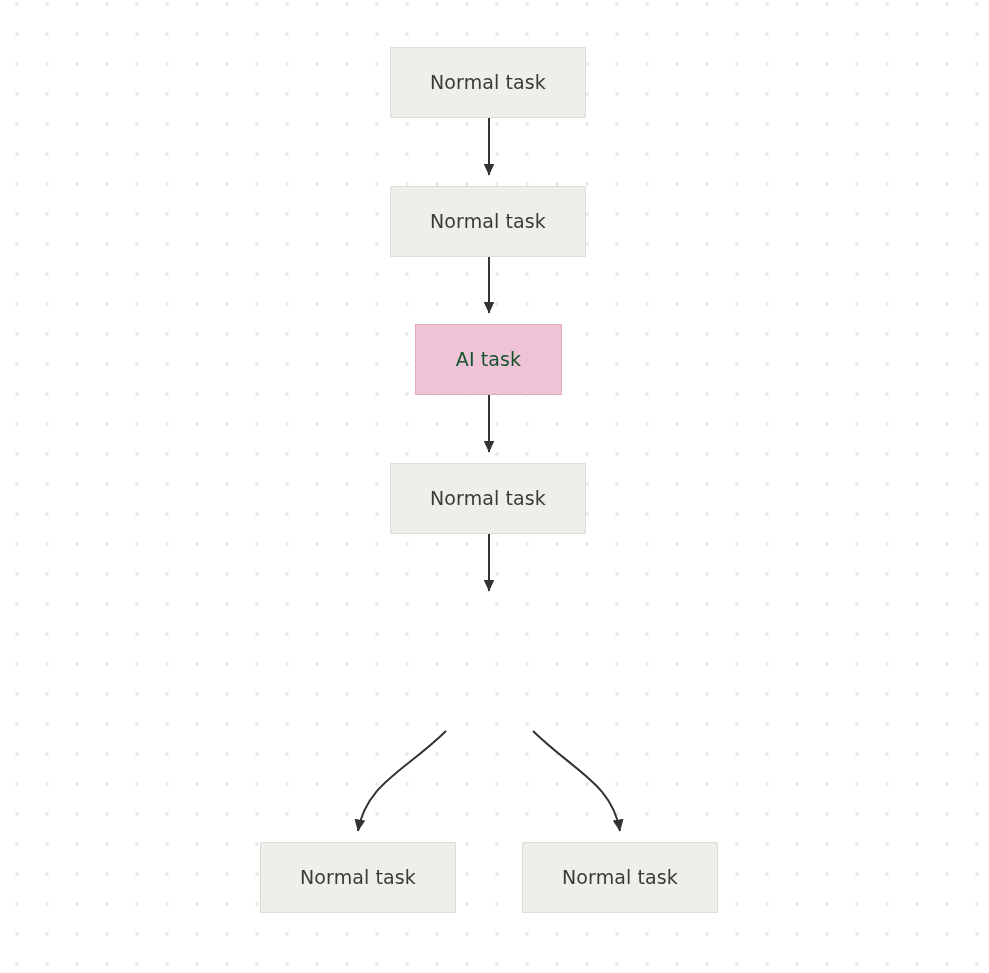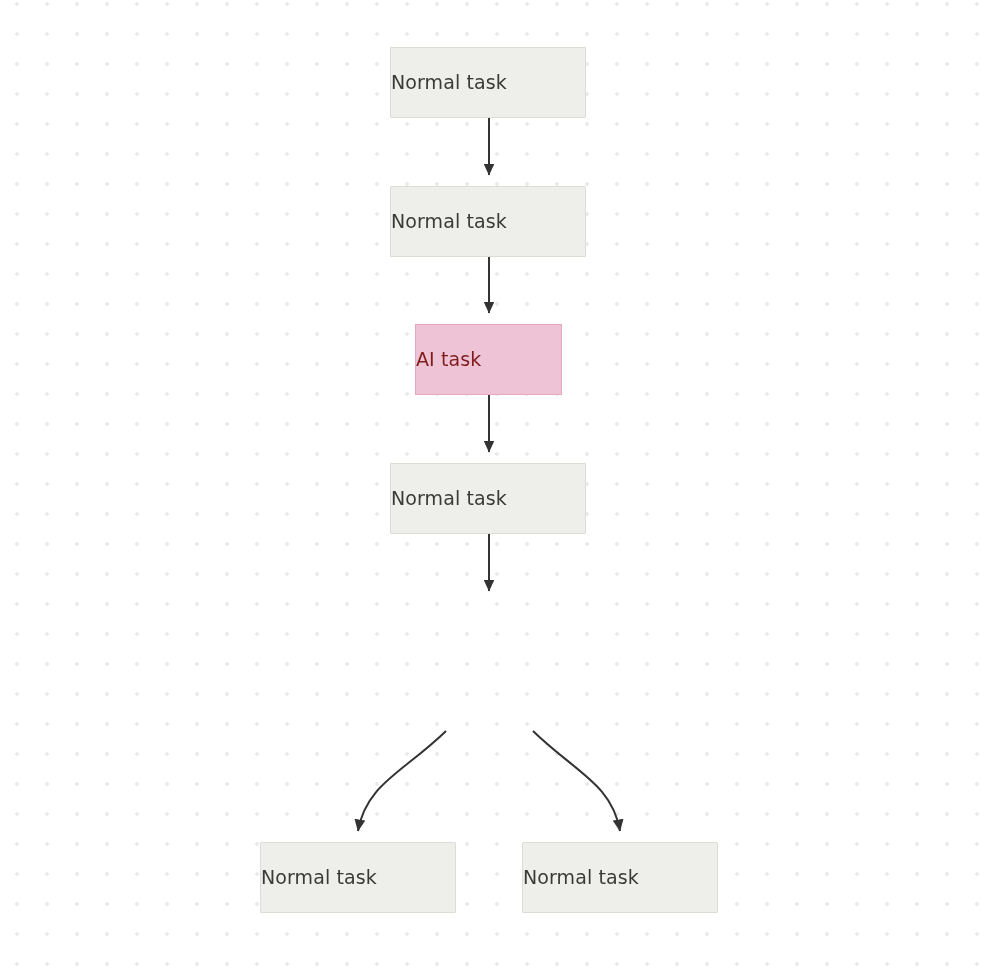--- a/index.html
+++ b/index.html
@@ -25,39 +25,40 @@
     top: 0;
     width: 989px;
     height: 973px;
     pointer-events: none;
   }
   .node {
     position: absolute;
     box-sizing: border-box;
     display: flex;
     align-items: center;
+    justify-content: center;
     text-align: center;
   }
   .node-rect {
     background: #eeeeea;
     border: 1px solid #dedcd4;
     border-radius: 1px;
   }
   .node-rect .node-label {
     color: #3a3a38;
     font-size: 19px;
     line-height: 1.2;
     letter-spacing: 0.1px;
   }
   .node-ai {
     background: #eec3d5;
     border: 1px solid #e4a8c3;
   }
   .node-ai .node-label {
-    color: #7f1d1d;
+    color: #14532d;
     font-size: 19px;
     line-height: 1.2;
     letter-spacing: 0.1px;
   }
   .node-diamond {
     background: transparent;
     border: none;
   }
   .diamond-shape {
     position: absolute;

